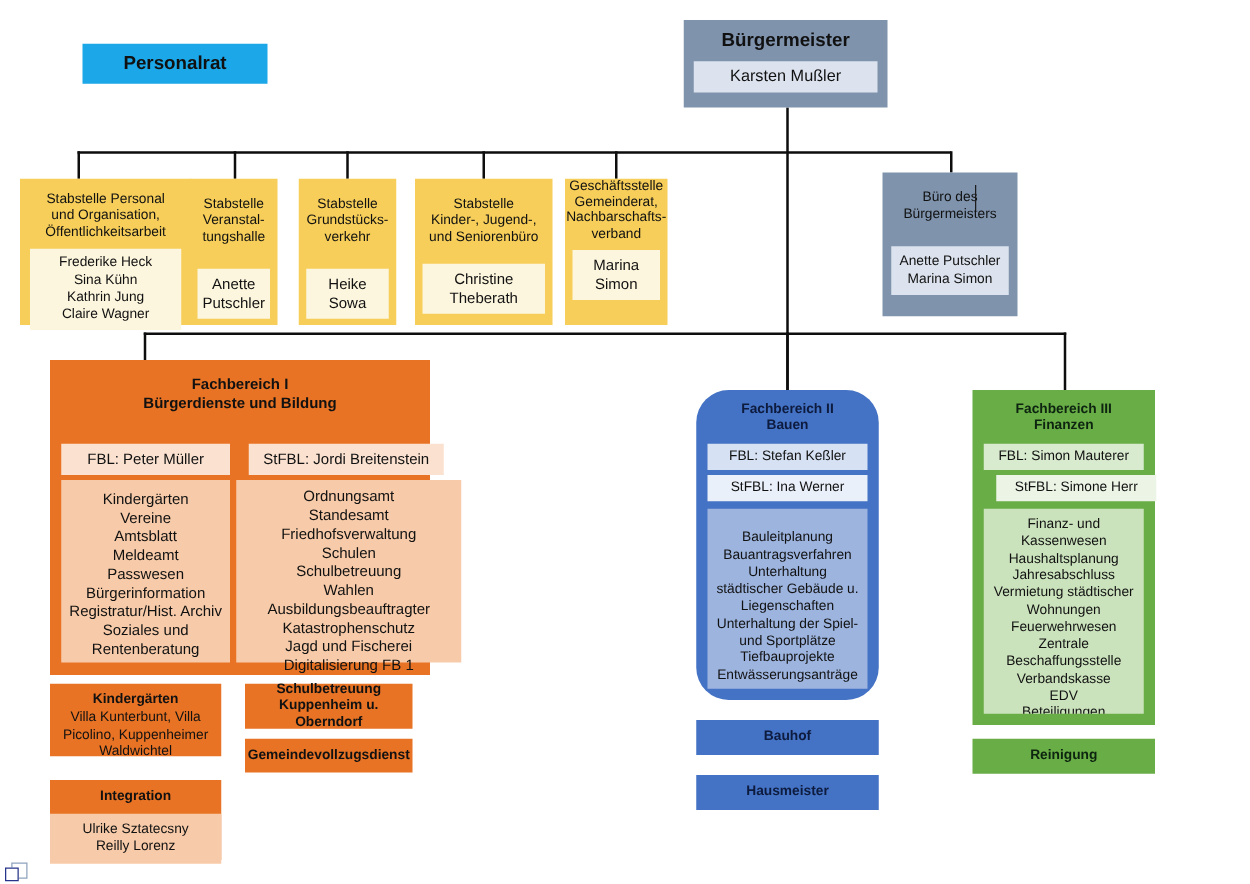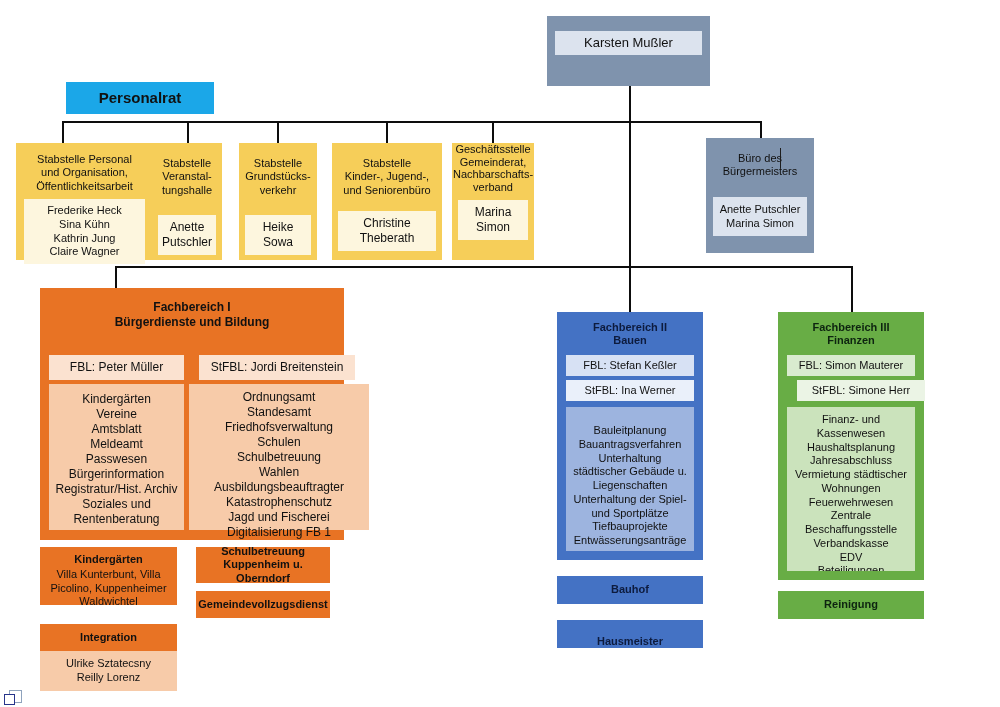--- a/index.html
+++ b/index.html
@@ -33,21 +33,21 @@
     color: #111111;
   }
   .inner {
     box-sizing: border-box;
     text-align: center;
     color: #111111;
     line-height: 1.25;
   }
 
   
-  .t-cyan   { background: #1BA7E8; margin-top: 47px; }
+  .t-cyan   { background: #1BA7E8; }
   .t-slate  { background: #7F93AD; }
   .t-yellow { background: #F6D濃; }
   .t-yellow { background: #F6CE59; }
   .t-yellow .inner { background: #FDF6DE; }
   .t-slate  .inner { background: #DCE3EE; }
   .t-orange { background: #E87324; }
   .t-orange .inner { background: #F7CBA9; }
   .t-orange .headband { background: #FBE2D0; }
   .t-blue   { background: #4472C4; }
   .t-blue   .inner { background: #9DB4DF; }
@@ -122,20 +122,21 @@
   <div class="line line-h" style="left:115px; top:266px; width:738px;"></div>
   <div class="line line-v" style="left:115px; top:266px; height:22px;"></div>
   <div class="line line-v" style="left:629px; top:266px; height:46px;"></div>
   <div class="line line-v" style="left:851px; top:266px; height:46px;"></div>
 
   <div class="box t-cyan fs15" style="left:66px; top:35px; width:148px; height:32px; display:flex; align-items:center; justify-content:center;">
     <span class="box-title">Personalrat</span>
   </div>
 
   <div class="box t-slate" style="left:547px; top:16px; width:163px; height:70px; padding-top:8px;">
+    <div class="box-title fs15">Bürgermeister</div>
     <div class="inner fs13" style="margin:7px 8px 0 8px; padding:4px 0;">Karsten Mußler</div>
   </div>
 
   <div class="box t-yellow" style="left:16px; top:143px; width:137px; height:117px; padding-top:10px;">
     <div class="fs11 stack">Stabstelle Personal
 und Organisation,
 Öffentlichkeitsarbeit</div>
     <div class="inner fs11 stack" style="margin:6px 8px 0 8px; padding:5px 0;">Frederike Heck
 Sina Kühn
 Kathrin Jung
@@ -228,21 +229,21 @@
   <div class="box t-orange" style="left:196px; top:591px; width:134px; height:27px; display:flex; align-items:center; justify-content:center;">
     <div class="box-title fs11">Gemeindevollzugsdienst</div>
   </div>
 
   <div class="box t-orange" style="left:40px; top:624px; width:137px; height:64px; padding-top:7px;">
     <div class="box-title fs11">Integration</div>
     <div class="inner fs11 stack" style="position:absolute; left:0; top:27px; width:137px; padding:6px 0; background:#F7CBA9;">Ulrike Sztatecsny
 Reilly Lorenz</div>
   </div>
 
-  <div class="box t-blue" style="left:557px; top:312px; width:146px; height:248px; padding-top:9px;">
+  <div class="box t-blue" style="left:557px; top:312px; width:146px; height:248px; padding-top:9px;border-radius:26px;">
     <div class="box-title fs11 stack" style="color:#0d1b3e;">Fachbereich II
 Bauen</div>
 
     <div class="inner-light fs11" style="position:absolute; left:9px; top:43px; width:128px; padding:4px 0; background:#D7E1F4;">FBL: Stefan Keßler</div>
     <div class="inner-light fs11" style="position:absolute; left:9px; top:68px; width:128px; padding:4px 0; background:#EAF0FA;">StFBL: Ina Werner</div>
 
     <div class="inner fs11 stack" style="position:absolute; left:9px; top:95px; width:128px; height:144px; padding-top:17px;">Bauleitplanung
 Bauantragsverfahren
 Unterhaltung
 städtischer Gebäude u.
@@ -250,21 +251,21 @@
 Unterhaltung der Spiel-
 und Sportplätze
 Tiefbauprojekte
 Entwässerungsanträge</div>
   </div>
 
   <div class="box t-blue" style="left:557px; top:576px; width:146px; height:28px; display:flex; align-items:center; justify-content:center;">
     <div class="box-title fs11" style="color:#0d1b3e;text-align:right;">Bauhof</div>
   </div>
 
-  <div class="box t-blue" style="left:557px; top:620px; width:146px; height:28px; display:flex; align-items:flex-end; justify-content:center;">
+  <div class="box t-blue" style="left:557px; top:620px; width:146px; height:28px; display:flex; align-items:center; justify-content:center;">
     <div class="box-title fs11" style="color:#0d1b3e;">Hausmeister</div>
   </div>
 
   <div class="box t-green" style="left:778px; top:312px; width:146px; height:268px; padding-top:9px;">
     <div class="box-title fs11 stack" style="color:#0d2410;">Fachbereich III
 Finanzen</div>
 
     <div class="inner-light fs11" style="position:absolute; left:9px; top:43px; width:128px; padding:4px 0; background:#D9EBCF;">FBL: Simon Mauterer</div>
     <div class="inner-light fs11" style="position:absolute; left:19px; top:68px; width:128px; padding:4px 0; background:#EBF4E5;">StFBL: Simone Herr</div>
 

